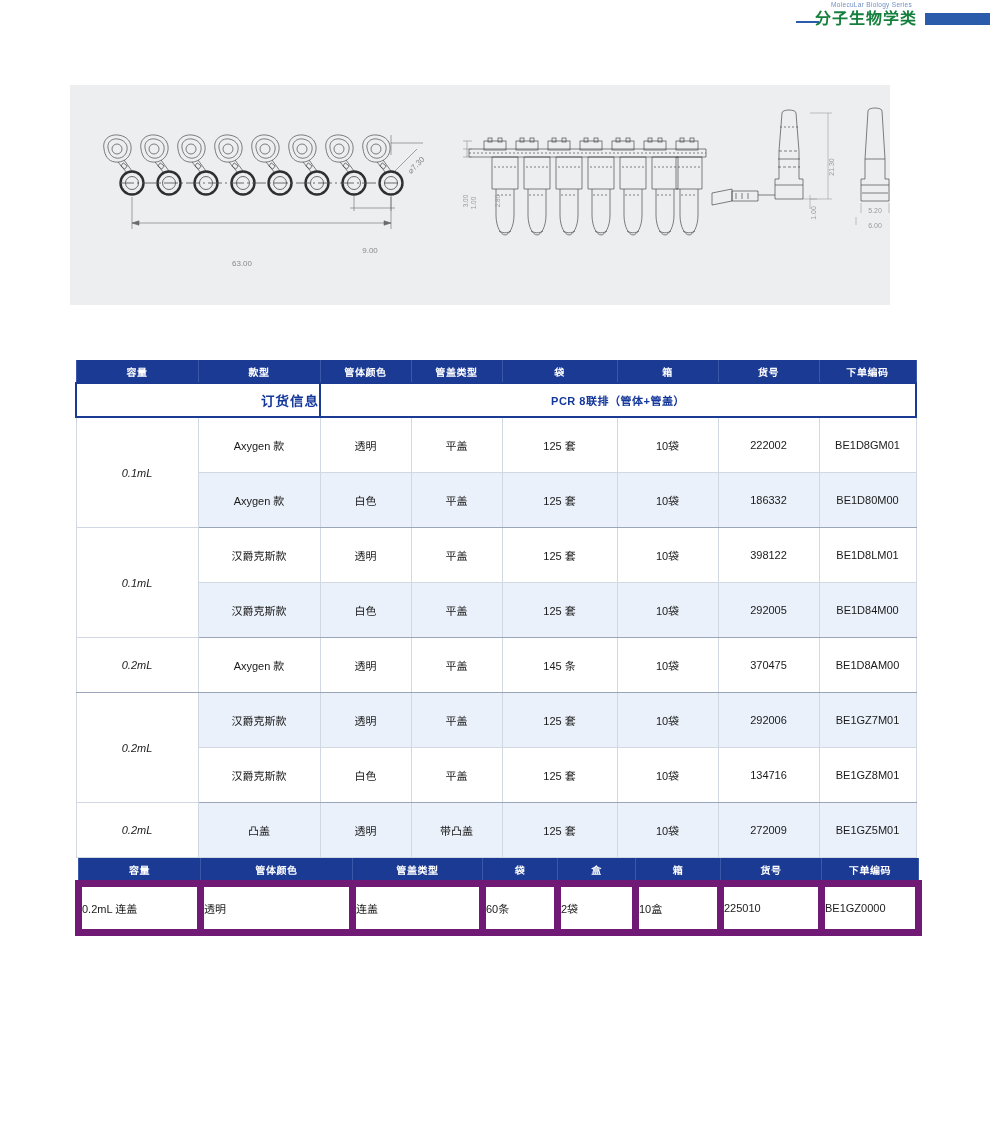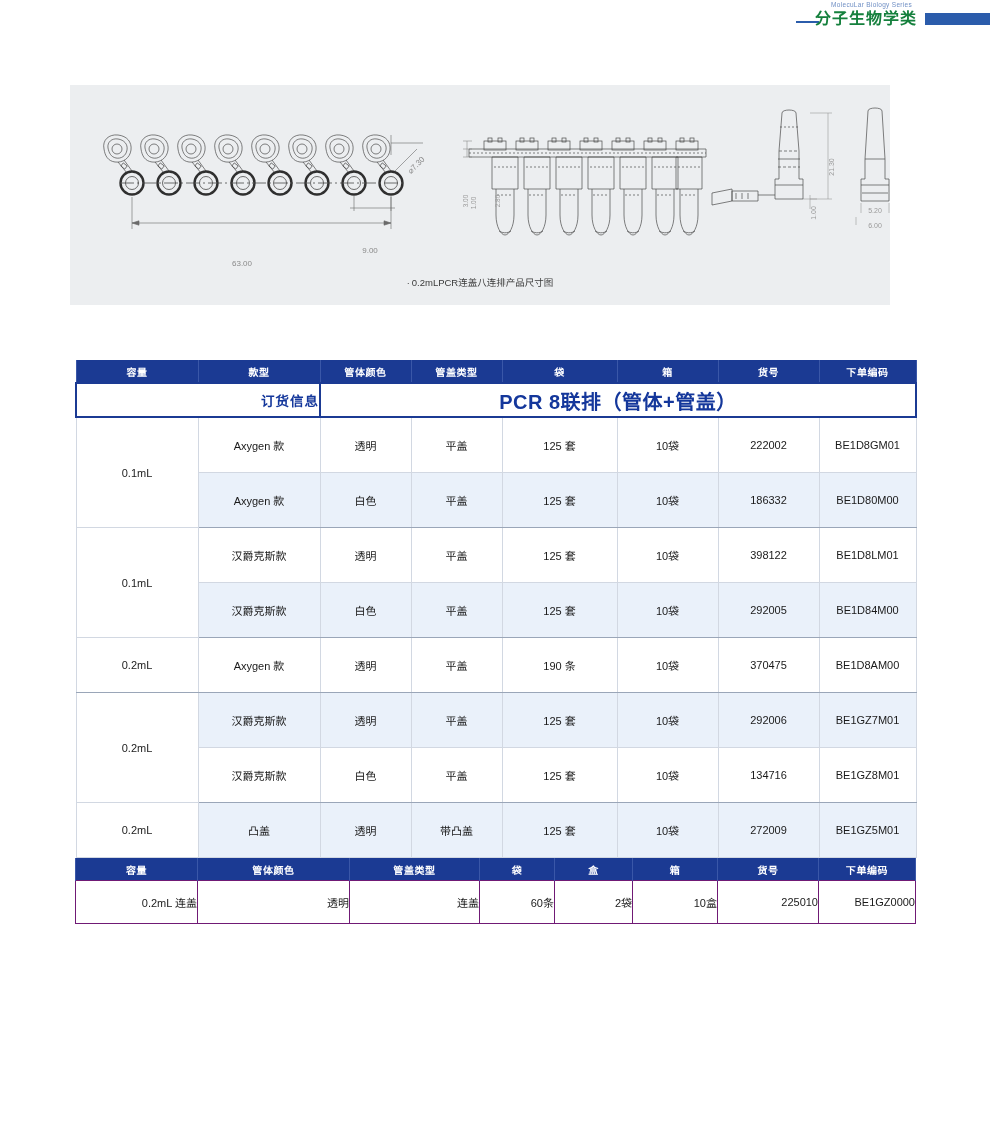--- a/index.html
+++ b/index.html
@@ -109,21 +109,21 @@
     padding: 0;
   }
   .title-left {
     font-size: 13.5px;
     font-weight: bold;
     color: #14379b;
     text-align: right;
     letter-spacing: 1px;
   }
   .title-center {
-    font-size: 20px;
+    font-size: 11px;
     font-weight: bold;
     color: #14379b;
     text-align: center;
     letter-spacing: 0.5px;
   }
   thead.col-head th {
     background: #1b3a93;
     color: #ffffff;
     font-size: 10px;
     font-weight: bold;
@@ -143,20 +143,21 @@
     padding: 0;
     background: #ffffff;
     font-family: "Liberation Sans", sans-serif;
   }
   tbody.body-rows tr.alt td.tint {
     background: #eaf1fa;
   }
   td.vol-cell {
     background: #ffffff !important;
     font-size: 11px;
+    font-style: italic;
   }
   tbody.body-rows tr.group-end td {
     border-bottom: 1px solid #9aa6b8;
   }
 
   
   .table2 {
     margin-top: 0px;
   }
   .table2 thead th {
@@ -167,23 +168,23 @@
     height: 22px;
     padding: 0;
     text-align: center;
     letter-spacing: 0.6px;
     border-right: 1px solid #3a57a8;
     border-left: 1px solid #3a57a8;
   }
   .table2 tbody td {
     height: 42px;
     font-size: 11px;
-    text-align: right;
+    text-align: left;
     color: #1a1a1a;
-    border: 1px solid #701a75;
+    border: 7px solid #701a75;
     background: #ffffff;
     padding: 0;
   }
 </style>
 </head>
 <body>
 
 <div class="page-header">
   <div class="series-label">MolecuLar Biology Series</div>
   <div class="header-rule"></div>
@@ -456,23 +457,20 @@
       </g>
       <g fill="#9a9a9a" stroke="none" font-size="7" font-family="Liberation Sans, sans-serif">
         <text x="764" y="82" transform="rotate(-90 764 82)" text-anchor="middle">21.30</text>
         <text x="746" y="128" text-anchor="middle" transform="rotate(-90 746 128)">1.00</text>
         <text x="805" y="128" text-anchor="middle">5.20</text>
         <text x="805" y="143" text-anchor="middle">6.00</text>
       </g>
     </g>
   </svg>
 
-  <div class="figure-caption">
-    <span class="bullet">·</span><span>0.2mLPCR连盖八连排产品尺寸图</span>
-  </div>
 </div>
 
 <div class="table-wrap">
 
   <table>
     <colgroup>
       <col style="width:122px">
         <col style="width:122px">
         <col style="width:91px">
         <col style="width:91px">
@@ -538,21 +536,21 @@
         <td class="tint">10袋</td>
         <td class="tint">292005</td>
         <td class="tint">BE1D84M00</td>
       </tr>
 
       <tr class="group-end">
         <td class="vol-cell">0.2mL</td>
         <td class="tint">Axygen 款</td>
         <td class="tint">透明</td>
         <td class="tint">平盖</td>
-        <td class="tint">190 条</td>
+        <td class="tint">145 条</td>
         <td class="tint">10袋</td>
         <td class="tint">370475</td>
         <td class="tint">BE1D8AM00</td>
       </tr>
 
       <tr class="alt">
         <td class="vol-cell" rowspan="2">0.2mL</td>
         <td class="tint">汉爵克斯款</td>
         <td class="tint">透明</td>
         <td class="tint">平盖</td>

